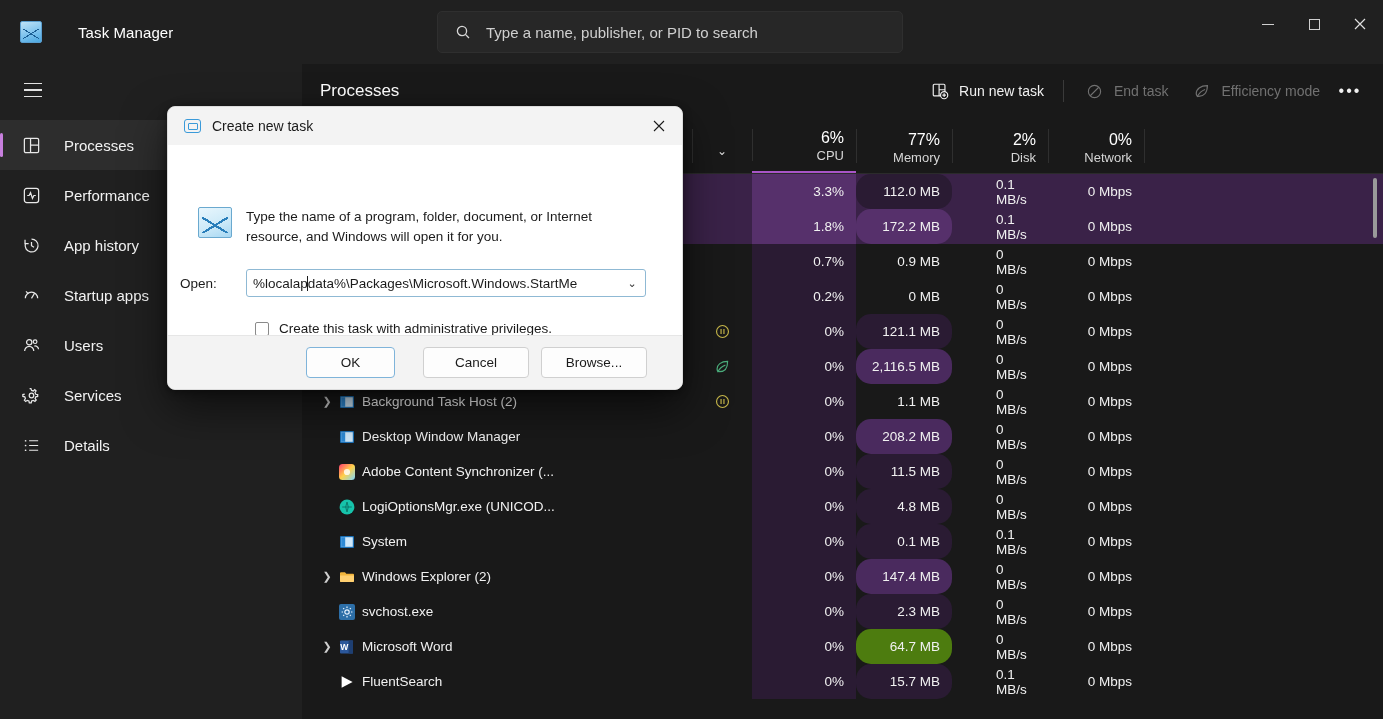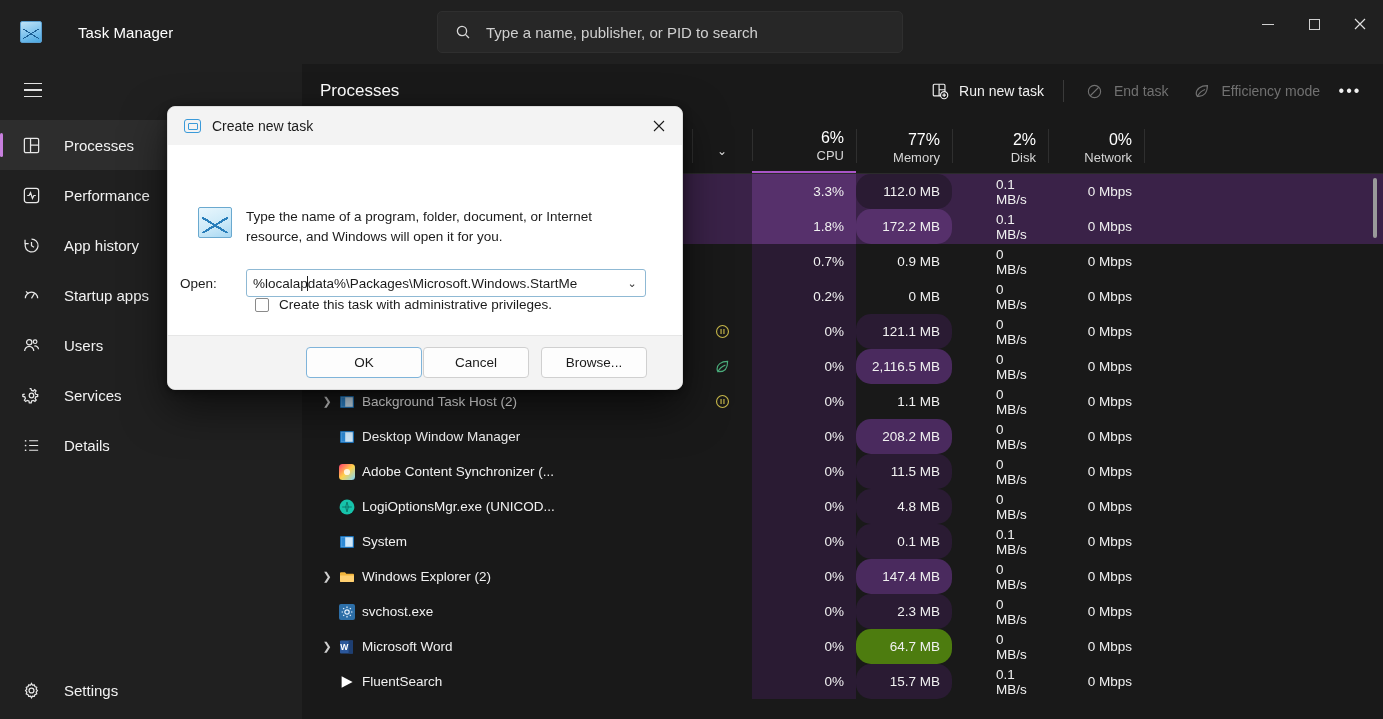--- a/index.html
+++ b/index.html
@@ -189,32 +189,32 @@
   .dlg-combo .cval {
     flex: 1; font-size: 13.5px; color: #1b1b1b; margin-left: 6px;
     white-space: nowrap; overflow: hidden; position: relative;
   }
   .caret-bar {
     display: inline-block; width: 1px; height: 15px; background: #1b1b1b;
     vertical-align: -3px; margin: 0 -0.5px;
   }
   .dlg-combo .cchev { width: 26px; text-align: center; color: #333; font-size: 11px; }
 
-  .dlg-check { position: absolute; left: 87px; top: 152px; display: flex; align-items: center; }
+  .dlg-check { position: absolute; left: 87px; top: 176px; display: flex; align-items: center; }
   .dlg-check .cbox { width: 14px; height: 14px; border: 1px solid #8a8a8a; background: #fff; border-radius: 2px; }
   .dlg-check .ctext { margin-left: 10px; font-size: 13.5px; color: #1b1b1b; }
 
   .dlg-foot { height: 56px; background: #f3f3f3; border-top: 1px solid #e6e6e6; position: relative; }
   .dbtn {
     position: absolute; top: 11px; height: 31px; border-radius: 4px;
     display: flex; align-items: center; justify-content: center;
     font-size: 13.5px; color: #1b1b1b; background: #fdfdfd; border: 1px solid #d0d0d0;
   }
   .dbtn.primary { border: 1.5px solid #7fb4da; }
-  .dbtn-ok { left: 138px; width: 116px; }
+  .dbtn-ok { left: 138px; width: 89px; }
   .dbtn-cancel { left: 255px; width: 106px; }
   .dbtn-browse { left: 373px; width: 106px; }
 </style>
 </head>
 <body>
 
 <div id="app">
 
   <div class="titlebar">
     <div class="app-icon"></div>
@@ -323,29 +323,20 @@
             <path d="M7.5 5 H17 M7.5 10 H17 M7.5 15 H17"></path>
             <circle cx="3.8" cy="5" r=".9" fill="#e8e8e8" stroke="none"></circle>
             <circle cx="3.8" cy="10" r=".9" fill="#e8e8e8" stroke="none"></circle>
             <circle cx="3.8" cy="15" r=".9" fill="#e8e8e8" stroke="none"></circle>
           </svg>
         </span>
         <span class="nlabel">Details</span>
       </div>
     </div>
 
-    <div class="settings-item">
-      <span class="nicon">
-        <svg width="19" height="19" viewBox="0 0 20 20" fill="none" stroke="#e8e8e8" stroke-width="1.3">
-          <circle cx="10" cy="10" r="2.6"></circle>
-          <path d="M10 2.6 l1 1.6 2-.2 .6 1.9 1.9 .8 -.6 1.9 1.3 1.5 -1.3 1.5 .6 1.9 -1.9 .8 -.6 1.9 -2-.2 -1 1.6 -1-1.6 -2 .2 -.6-1.9 -1.9-.8 .6-1.9 -1.3-1.5 1.3-1.5 -.6-1.9 1.9-.8 .6-1.9 2 .2z"></path>
-        </svg>
-      </span>
-      <span class="nlabel">Settings</span>
-    </div>
   </div>
 
   <div class="main">
 
     <div class="toolbar">
       <div class="page-title">Processes</div>
       <div class="tb-right">
 
         <div class="tb-btn">
           <span class="tbi">

